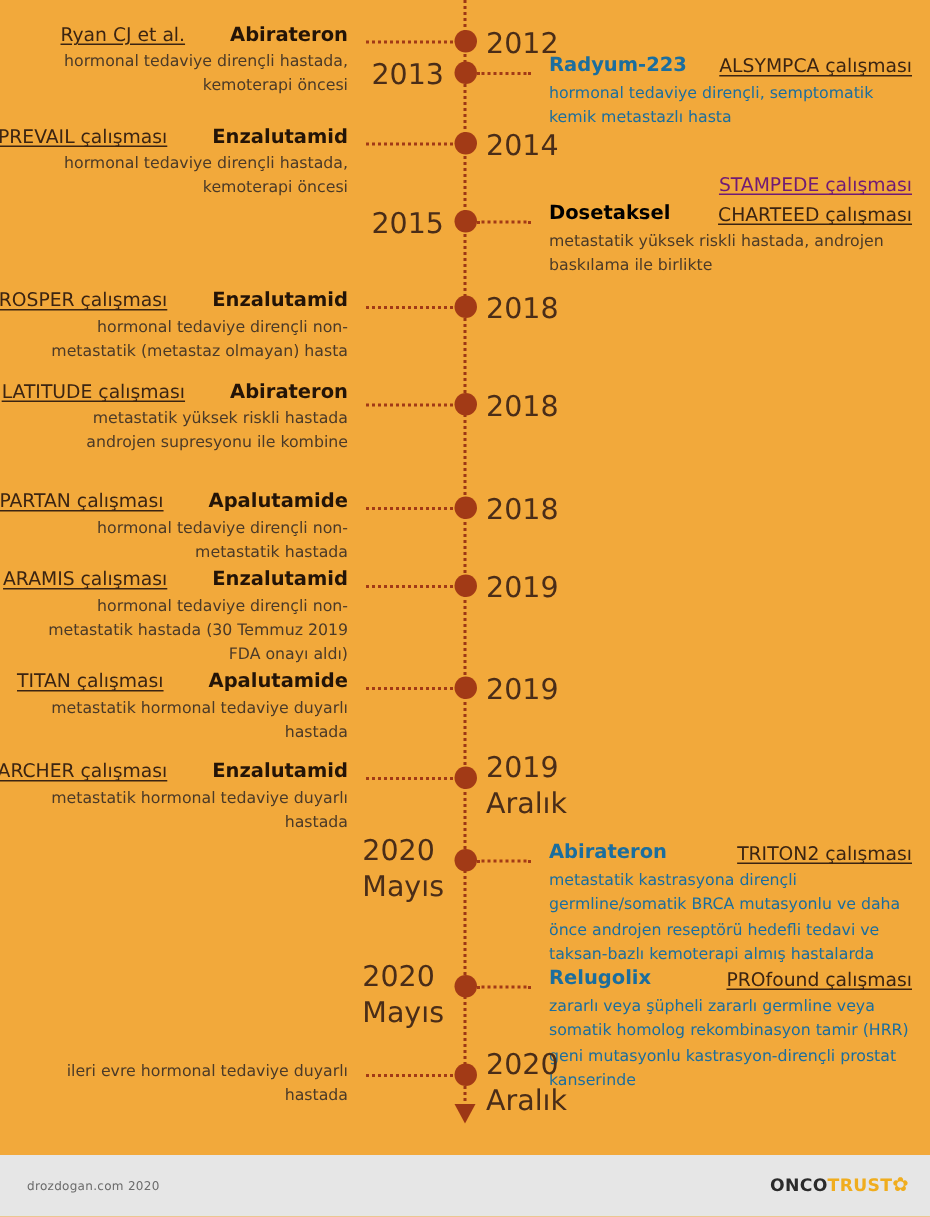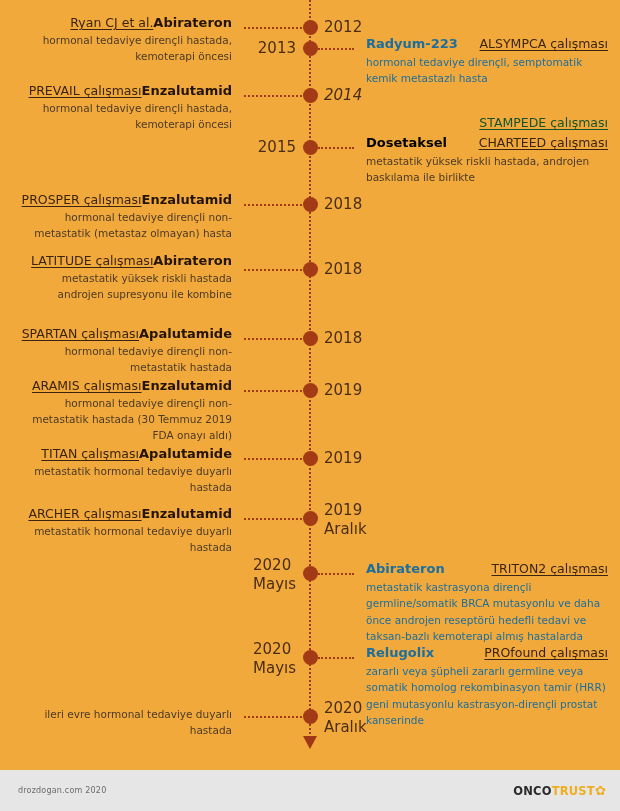--- a/index.html
+++ b/index.html
@@ -62,21 +62,21 @@
   .connector {
     position: absolute;
     height: 0;
     border-top: 2px dotted #a23a16;
   }
 
   
   .year {
     position: absolute;
     font-family: "DejaVu Sans", sans-serif;
-    font-size: 15px;
+    font-size: 19px;
     color: #4a2d18;
     line-height: 1.25;
     white-space: nowrap;
   }
   .year.right { left: 324px; text-align: left; }
   .year.left  { right: 324px; text-align: left; }
 
   
   .entry-left {
     position: absolute;
@@ -97,20 +97,21 @@
     font-size: 13px;
     font-weight: bold;
     color: #241407;
     white-space: nowrap;
     display: inline-block;
   }
   .entry-left .headrow {
     display: flex;
     justify-content: flex-end;
     align-items: baseline;
+    gap: 30px;
     padding-right: 64px;
   }
   .entry-left .desc {
     font-size: 10.5px;
     color: #4b3a28;
     line-height: 1.5;
     margin-top: 3px;
     padding-right: 64px;
   }
 
@@ -135,21 +136,21 @@
   .entry-right .study {
     position: absolute;
     right: 6px;
     white-space: nowrap;
   }
   .entry-right .study2 {
     position: absolute;
     right: 6px;
     white-space: nowrap;
     font-size: 12.5px;
-    color: #14532d;
+    color: #701a75;
     text-decoration: underline;
     text-underline-offset: 2px;
   }
   .entry-right .desc {
     font-size: 10.5px;
     line-height: 1.55;
     margin-top: 3px;
     padding-left: 42px;
     max-width: 250px;
   }
@@ -217,21 +218,21 @@
     </div>
     <div class="entry-right" style="top: 36px;">
       <div class="headrow">
         <span class="drug blue">Radyum-223</span>
         <span class="study">ALSYMPCA çalışması</span>
       </div>
       <div class="desc desc-blue">hormonal tedaviye dirençli, semptomatik kemik metastazlı hasta</div>
     </div>
     <div class="dot" style="top: 95px;"></div>
     <div class="connector" style="top: 95px; right: 318px; width: 58px;"></div>
-    <div class="year right" style="top: 86px; font-style: italic;">
+    <div class="year right" style="top: 86px;">
       <div>2014</div>
     </div>
     <div class="entry-left" style="top: 83px;">
       <div class="headrow">
         <span class="study">PREVAIL çalışması</span>
         <span class="drug">Enzalutamid</span>
       </div>
       <div class="desc desc-brown">hormonal tedaviye dirençli hastada, kemoterapi öncesi</div>
     </div>
     <div class="dot" style="top: 147px;"></div>

